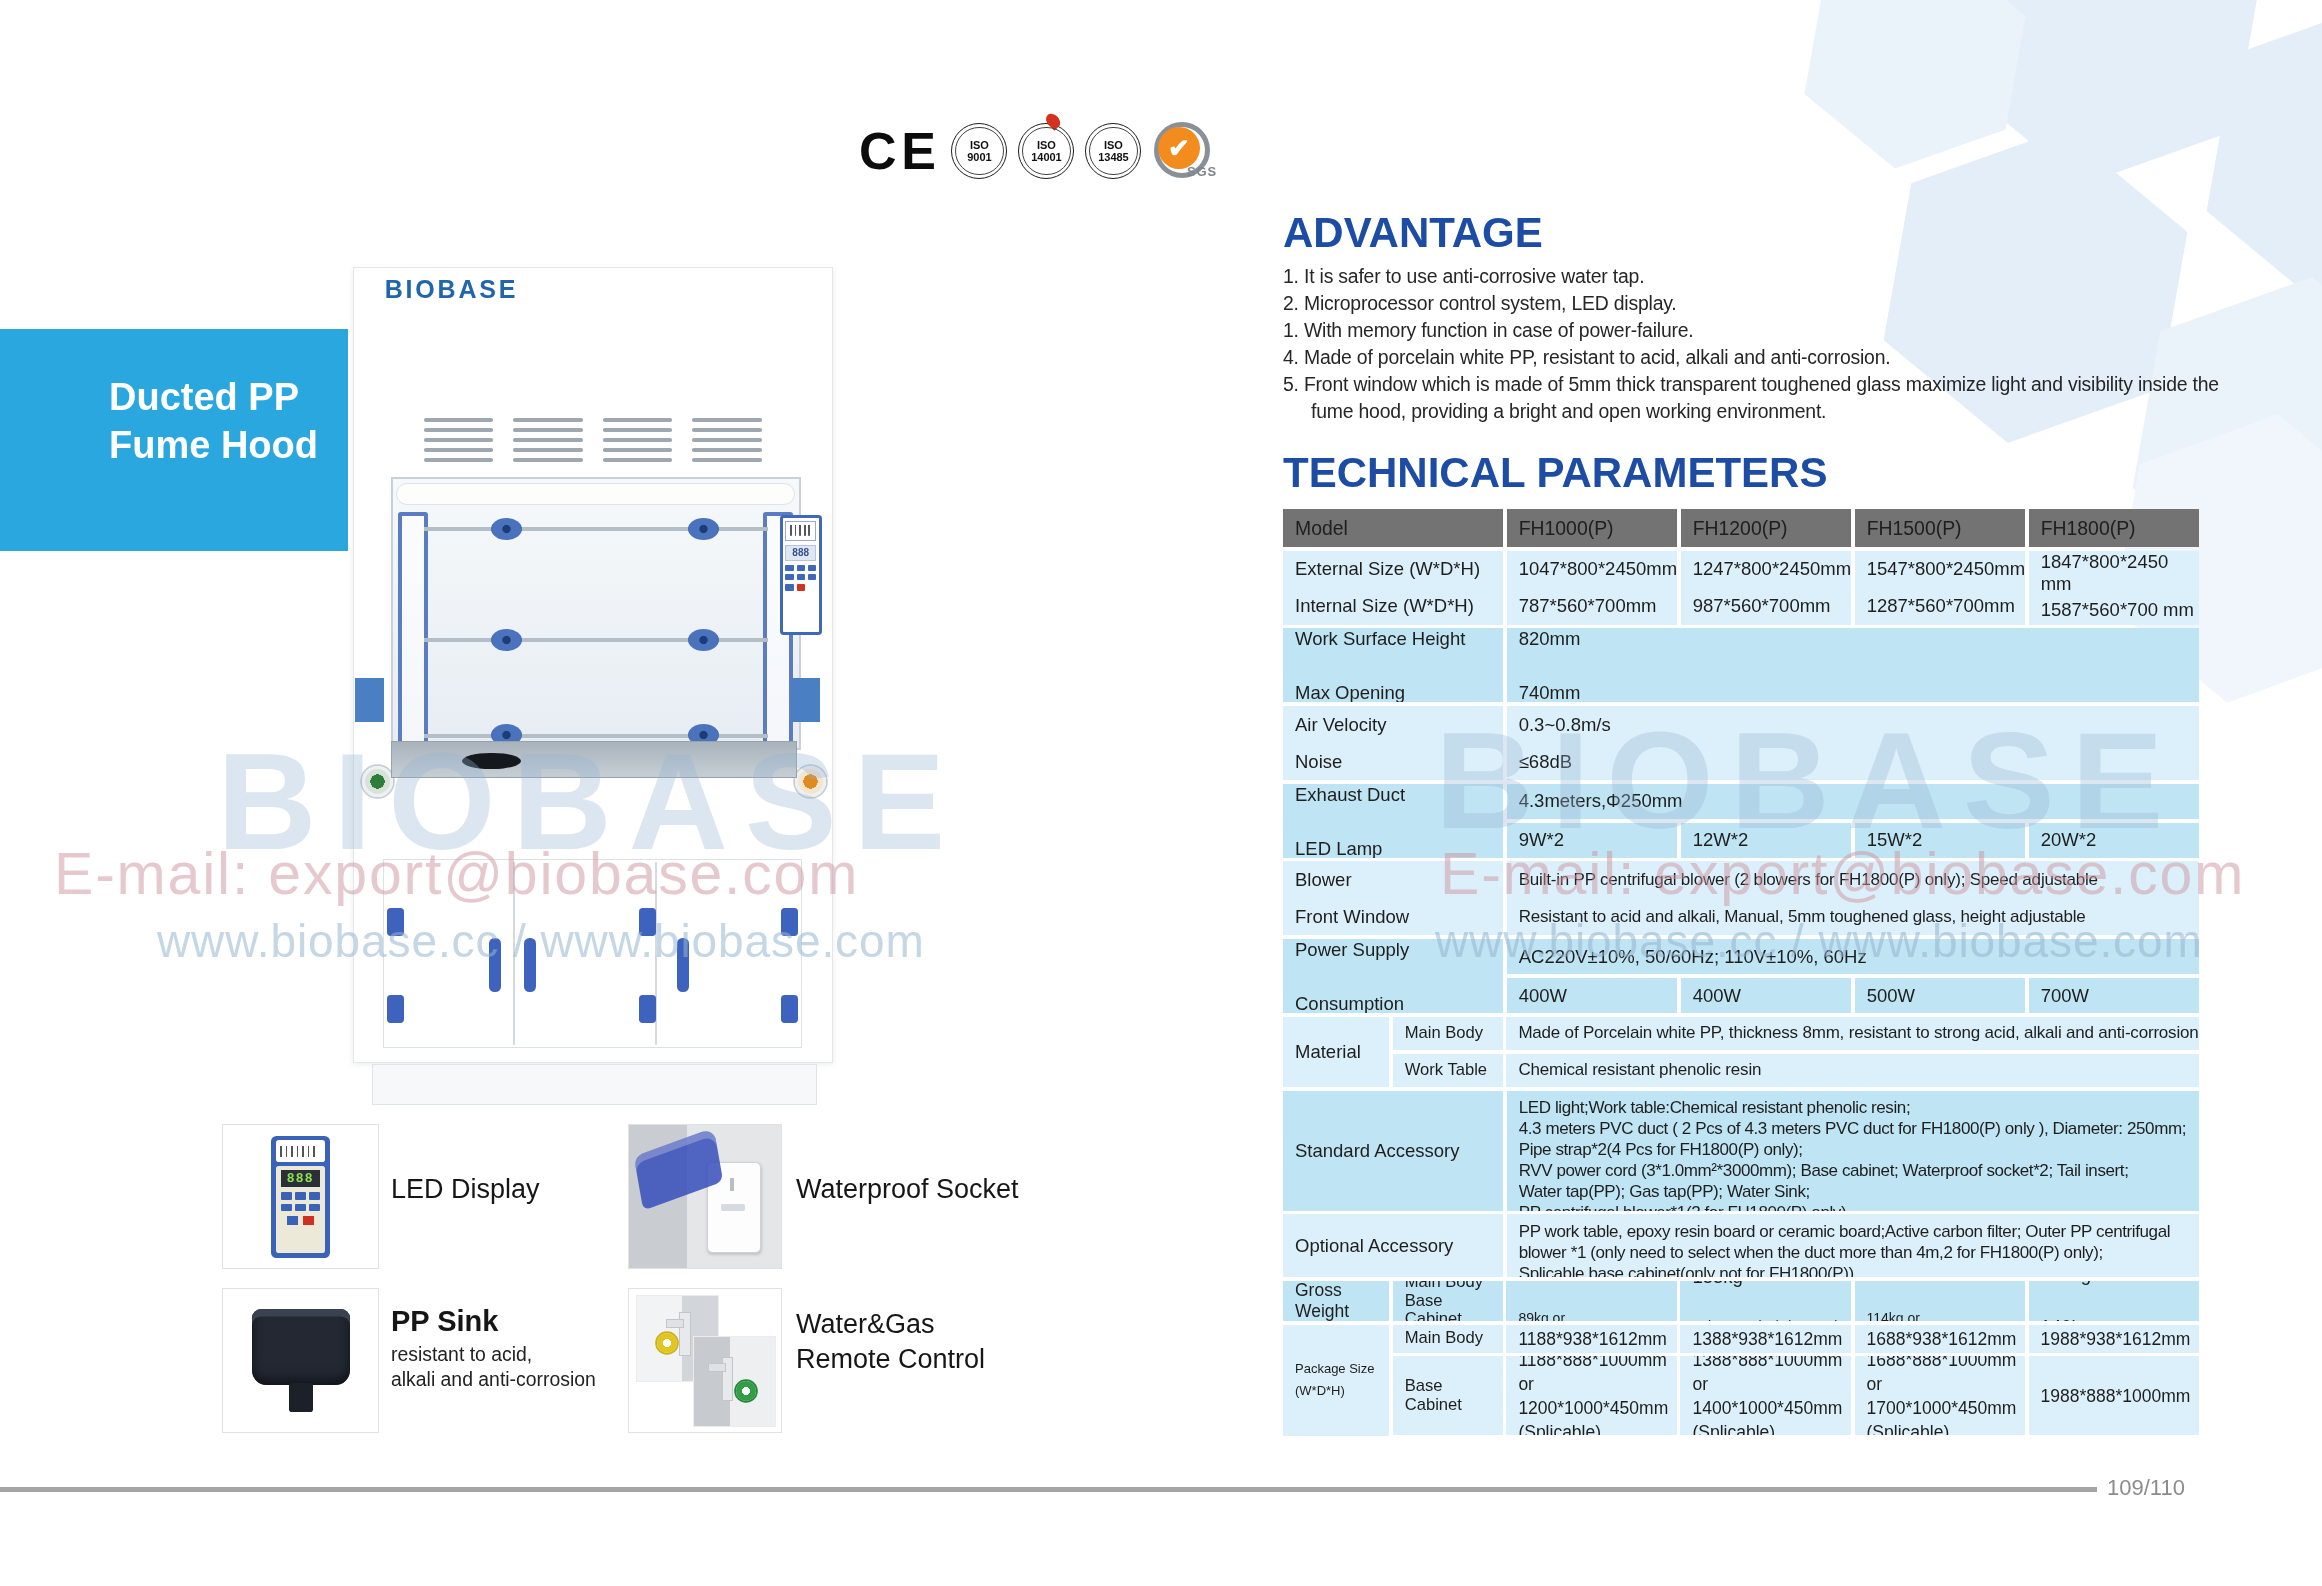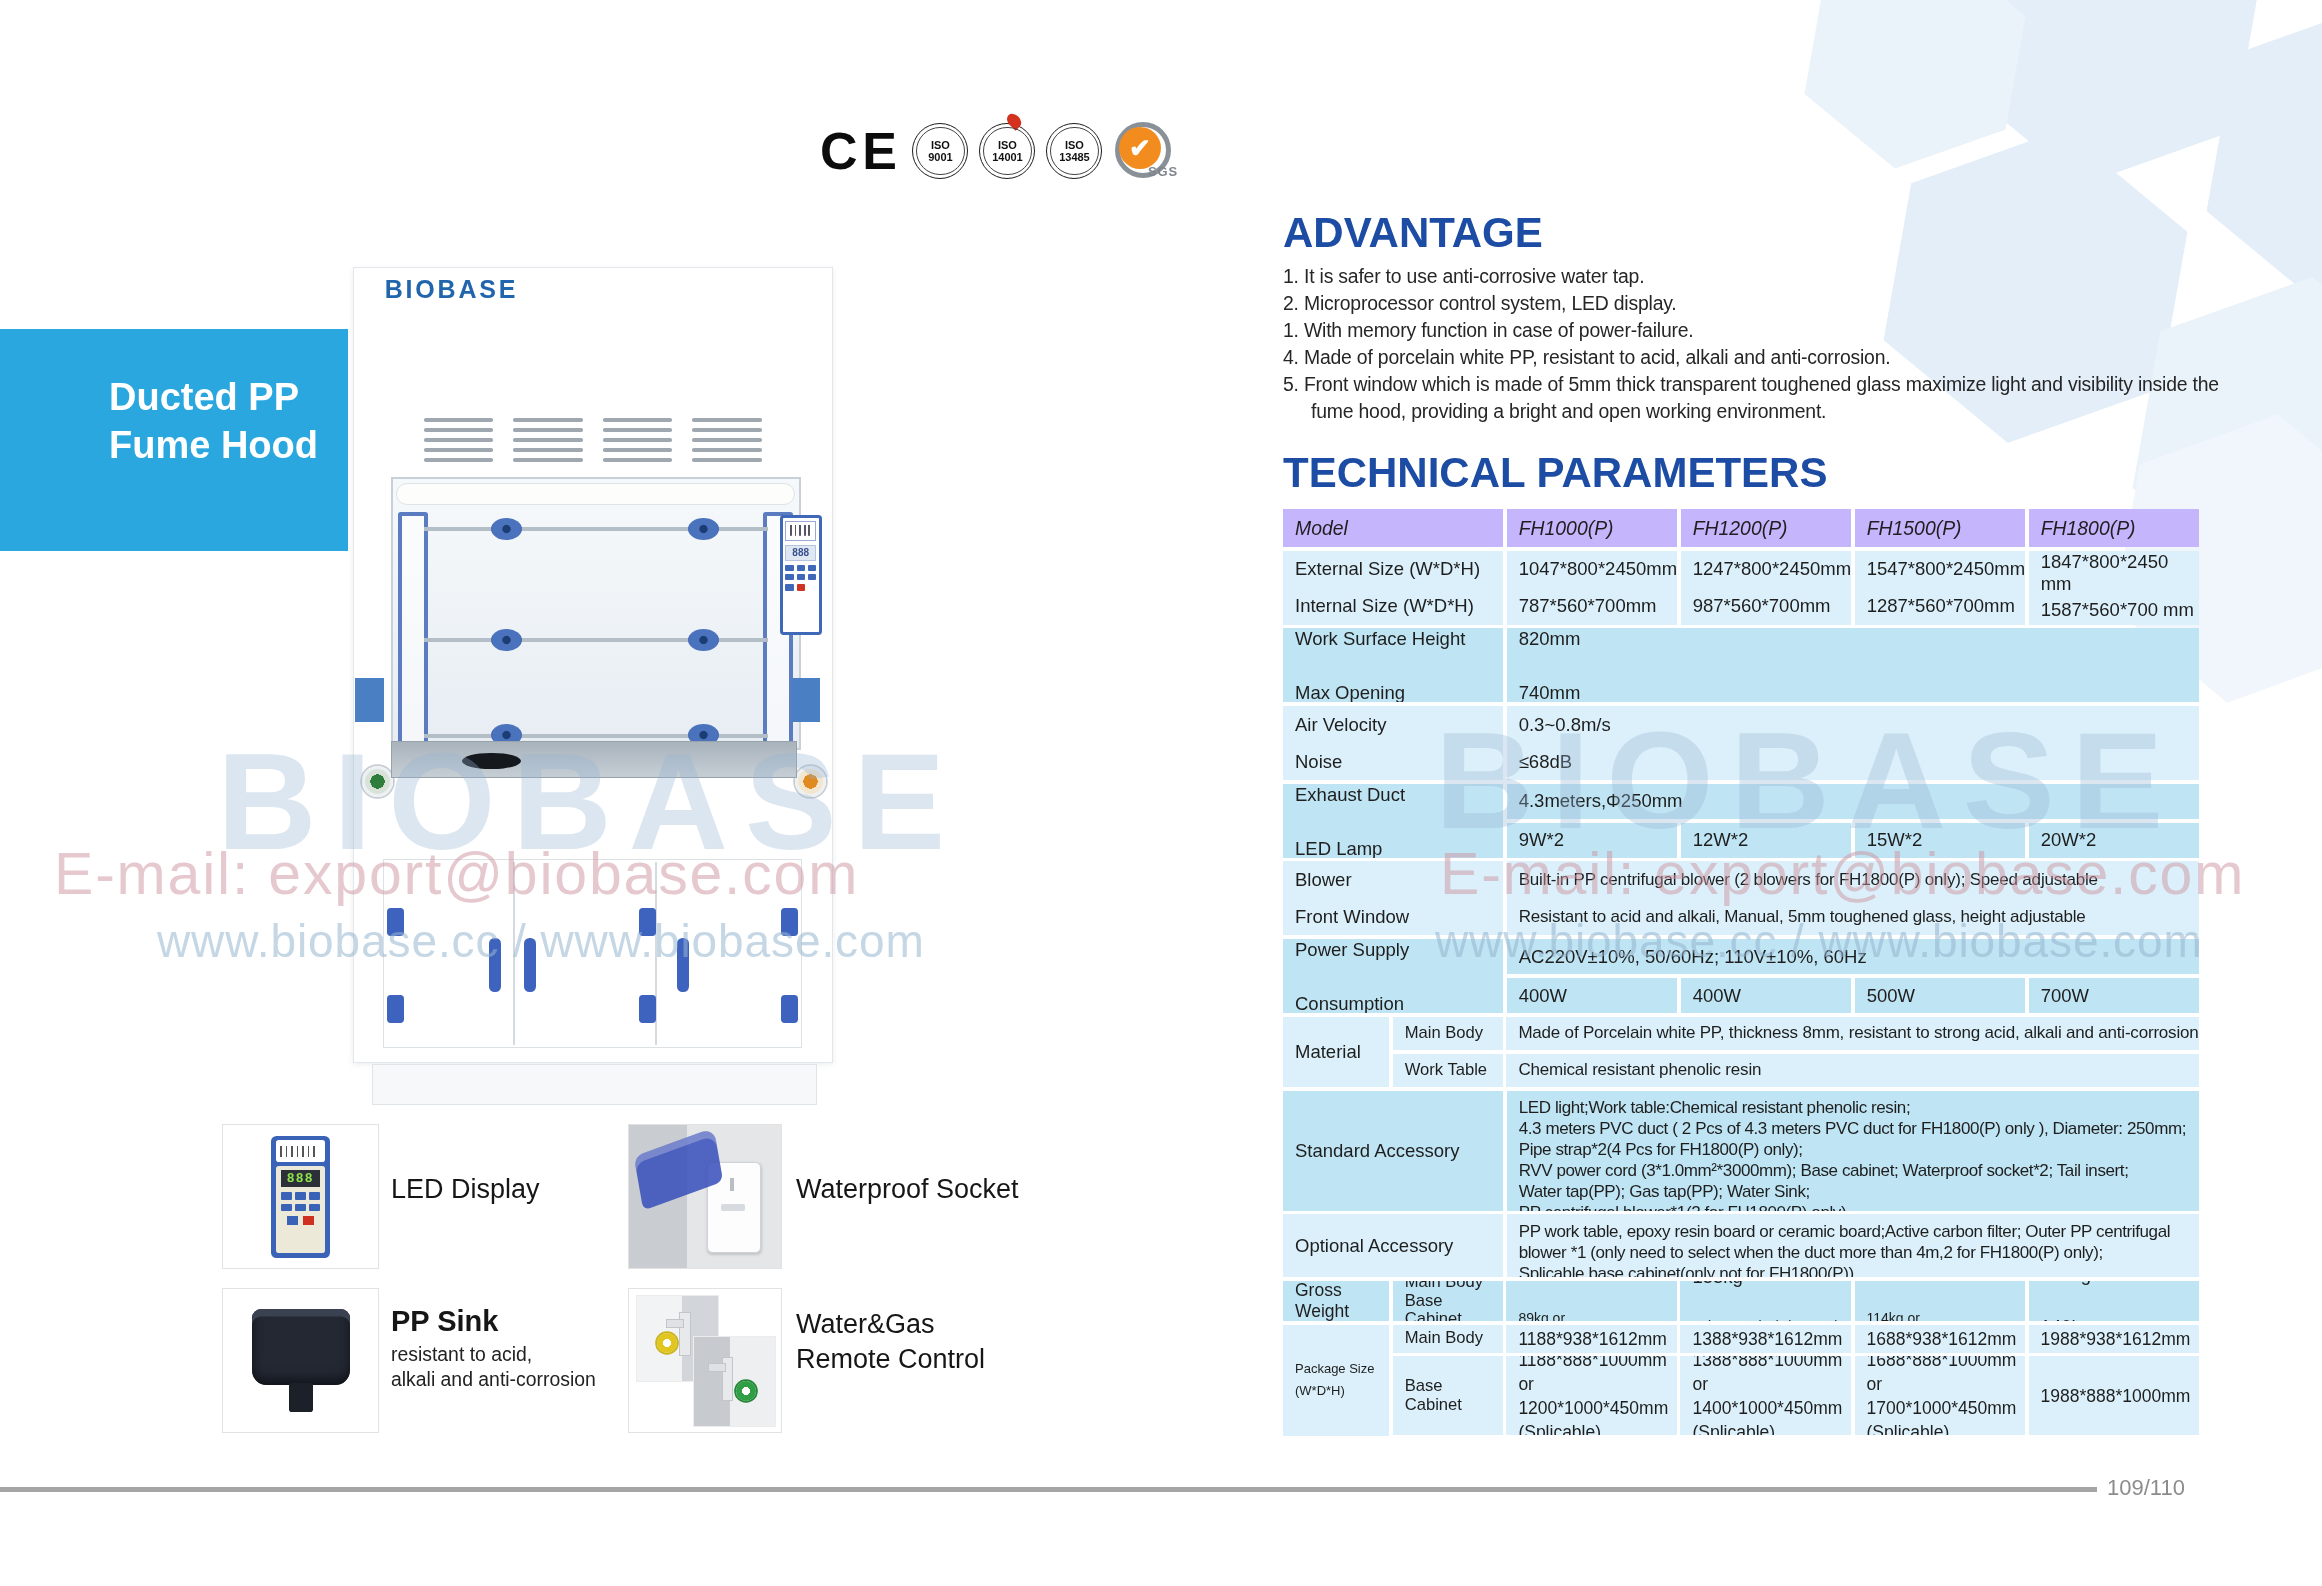--- a/index.html
+++ b/index.html
@@ -8,21 +8,21 @@
 
   
   .hexwrap{position:absolute;left:0;top:0;width:2322px;height:738px;pointer-events:none;}
   .hex{position:absolute;clip-path:polygon(50% 2%,96% 26%,96% 74%,50% 98%,4% 74%,4% 26%);transform:rotate(10deg);}
   .hex.a{background:#E4EEF8;}
   .hex.b{background:#EAF2FA;}
   .hex.c{background:#F0F6FB;}
 
   
   .certs{position:absolute;left:820px;top:118px;height:66px;display:flex;align-items:center;gap:11px;}
-  .ce{font-size:52px;font-weight:bold;color:#0c0c0c;letter-spacing:4.6px;line-height:55px;}
+  .ce{font-size:52px;font-weight:bold;color:#0c0c0c;letter-spacing:4.6px;line-height:55px;margin-left:39px;}
   .badge{position:relative;width:54px;height:54px;border:1.8px solid #1c1c1c;border-radius:50%;
          display:flex;align-items:center;justify-content:center;text-align:center;
          font-size:11px;font-weight:bold;line-height:12px;color:#111;white-space:pre-line;background:#fff;}
   .badge::after{content:"";position:absolute;inset:2.8px;border:0.9px solid #444;border-radius:50%;}
   .flame{position:absolute;left:28px;top:-11px;width:12px;height:15.7px;background:#d4321e;
          border-radius:50% 50% 50% 0;transform:rotate(-45deg);}
   .sgs{position:relative;width:61px;height:59px;}
   .sgs .ring{position:absolute;left:1.8px;top:0;width:46px;height:46px;border:5.5px solid #8a9097;border-radius:50%;}
   .sgs .disc{position:absolute;left:5.5px;top:5.5px;width:42px;height:42px;background:#F28C1E;border-radius:50%;
              display:flex;align-items:center;justify-content:center;color:#fff;font-size:26px;font-weight:bold;}
@@ -91,21 +91,21 @@
   
   .tbl{position:absolute;left:1283px;top:509px;width:916px;color:#1e1e1e;z-index:2;}
   .trow{display:grid;grid-template-columns:220px repeat(4,1fr);gap:3.7px;margin-bottom:3.7px;align-items:stretch;}
   .trow.c2{grid-template-columns:220px 1fr;}
   .trow.csub{grid-template-columns:106px 110px 1fr;}
   .trow.csub4{grid-template-columns:106px 110px repeat(4,1fr);}
   .trow.ck{grid-template-columns:106px 1fr;}
   .rh41{height:38px;} .rh80{height:74px;} .rh76{height:70px;} .rh130{height:120px;}
   .rh68{height:63px;} .rh43{height:40px;} .rh120{height:111px;}
   .cell{display:flex;align-items:center;padding-left:12px;font-size:18.5px;overflow:hidden;}
-  .g-head .cell{background:#c4b5fd;font-size:19.4px;font-style:italic;}
+  .g-head .cell{background:#737373;font-size:19.4px;}
   .light>.cell,.light .cell{background:#DBF0FA;}
   .mid>.cell,.mid .cell{background:#BFE4F3;gap:32px;}
   .two{flex-direction:column;align-items:stretch;padding-left:0;}
   .two>div{flex:1;display:flex;align-items:center;padding-left:12px;}
   .dcol{display:flex;flex-direction:column;gap:3.7px;}
   .dcol>.cell{flex:1;}
   .four{flex:1;display:grid;grid-template-columns:repeat(4,1fr);gap:3.7px;}
   .vlong{font-size:17px;letter-spacing:-0.2px;}
   .pre{white-space:pre-line;}
   .acc{align-items:flex-start;padding-top:6.5px;font-size:17px;line-height:21px;letter-spacing:-0.4px;}

